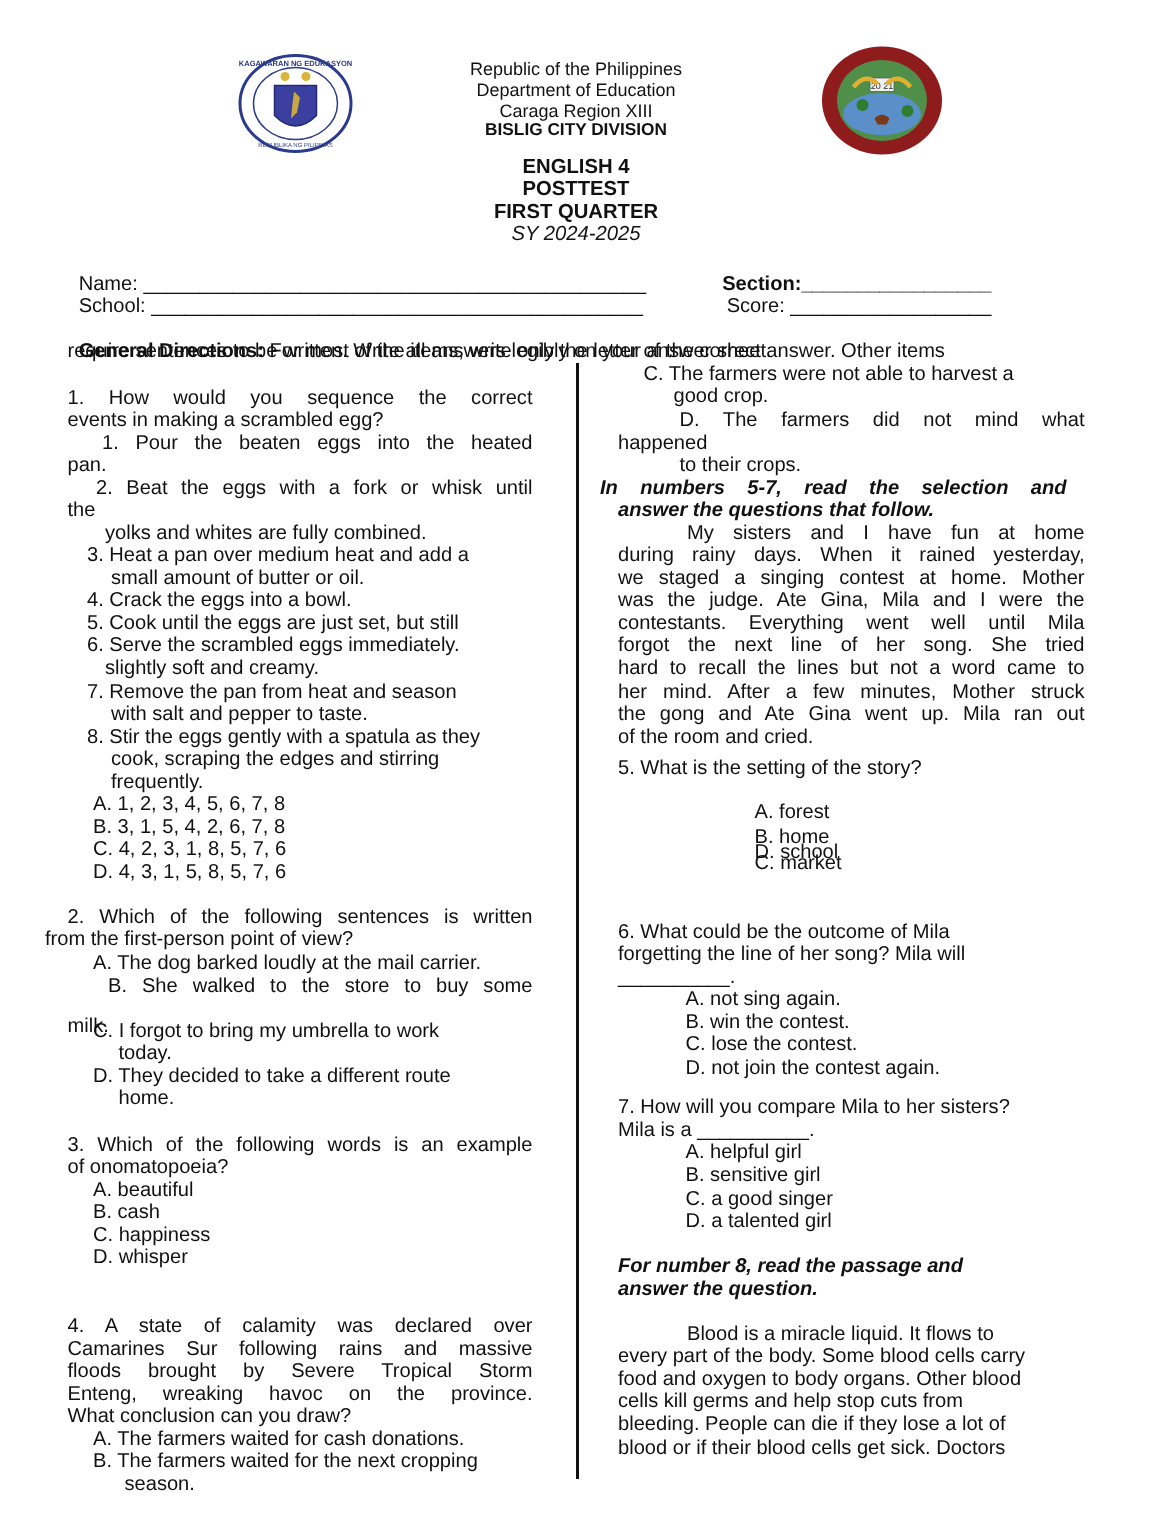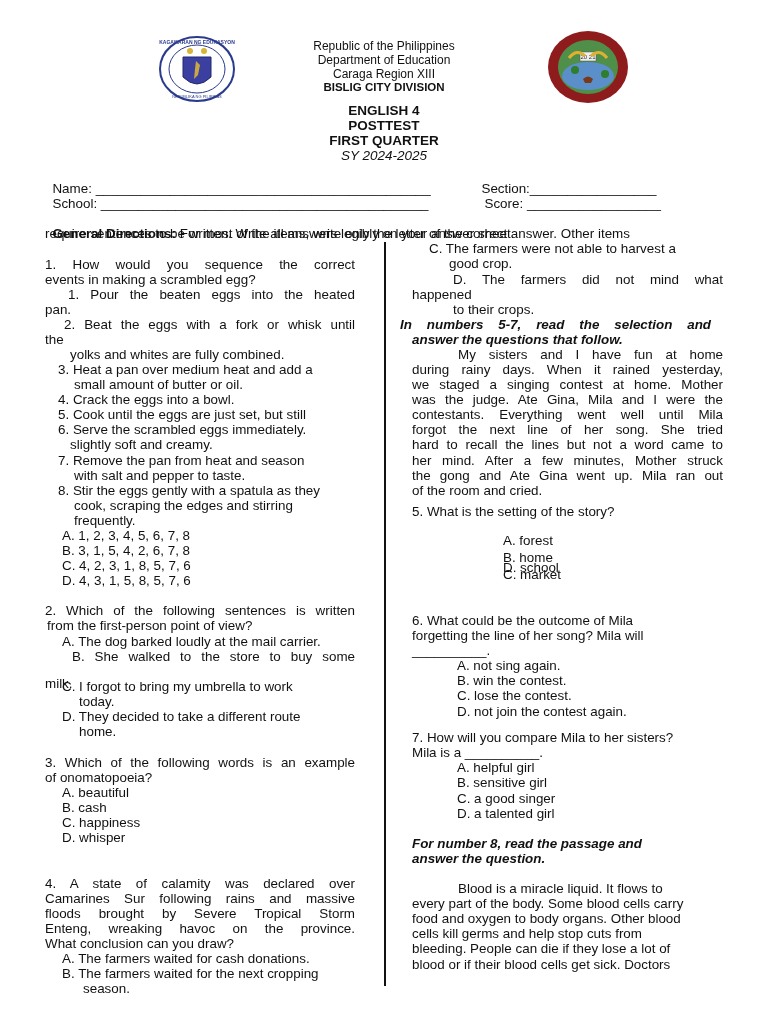--- a/index.html
+++ b/index.html
@@ -50,21 +50,21 @@
 <div class="hdr bold" style="top:80px;font-size:11.5px;">BISLIG CITY DIVISION</div>
 
 <div class="title" style="top:103px;">ENGLISH 4</div>
 <div class="title" style="top:118px;">POSTTEST</div>
 <div class="title" style="top:133px;">FIRST QUARTER</div>
 <div class="title it" style="top:148px;font-weight:normal;">SY 2024-2025</div>
 
 <div class="line" style="left:45px;top:166px;">
   <span>Name:</span> <span>_____________________________________________</span>
 </div>
-<div class="line" style="left:474px;top:166px;">
+<div class="line" style="left:474px;top:166px;font-weight:bold;">
   <span>Section:</span><span>_________________</span>
 </div>
 <div class="line" style="left:45px;top:181px;">
   <span>School:</span> <span>____________________________________________</span>
 </div>
 <div class="line" style="left:477px;top:181px;">
   <span>Score:</span> <span>__________________</span>
 </div>
 
 <div class="line" style="left:45px;top:211px;">
@@ -91,21 +91,21 @@
     <div class="line" style="left: 58px; top: 453px;">7. Remove the pan from heat and season</div>
     <div class="line" style="left: 74px; top: 468px;">with salt and pepper to taste.</div>
     <div class="line" style="left: 58px; top: 483px;">8. Stir the eggs gently with a spatula as they</div>
     <div class="line" style="left: 74px; top: 498px;">cook, scraping the edges and stirring</div>
     <div class="line" style="left: 74px; top: 513px;">frequently.</div>
     <div class="line" style="left: 62px; top: 528px;">A. 1, 2, 3, 4, 5, 6, 7, 8</div>
     <div class="line" style="left: 62px; top: 543px;">B. 3, 1, 5, 4, 2, 6, 7, 8</div>
     <div class="line" style="left: 62px; top: 558px;">C. 4, 2, 3, 1, 8, 5, 7, 6</div>
     <div class="line" style="left: 62px; top: 573px;">D. 4, 3, 1, 5, 8, 5, 7, 6</div>
     <div class="line just" style="left: 45px; top: 603px; width: 310px;">2. Which of the following sentences is written</div>
-    <div class="line" style="left: 47px; top: 618px;">from the first-person point of view?</div>
+    <div class="line" style="left: 30px; top: 618px;">from the first-person point of view?</div>
     <div class="line" style="left: 62px; top: 634px;">A. The dog barked loudly at the mail carrier.</div>
     <div class="line just" style="left: 72px; top: 649px; width: 283px;">B. She walked to the store to buy some</div>
     <div class="line" style="left: 45px; top: 676px;">milk.</div>
     <div class="line" style="left: 62px; top: 679px;">C. I forgot to bring my umbrella to work</div>
     <div class="line" style="left: 79px; top: 694px;">today.</div>
     <div class="line" style="left: 62px; top: 709px;">D. They decided to take a different route</div>
     <div class="line" style="left: 79px; top: 724px;">home.</div>
     <div class="line just" style="left: 45px; top: 755px; width: 310px;">3. Which of the following words is an example</div>
     <div class="line" style="left: 45px; top: 770px;">of onomatopoeia?</div>
     <div class="line" style="left: 62px; top: 785px;">A. beautiful</div>

